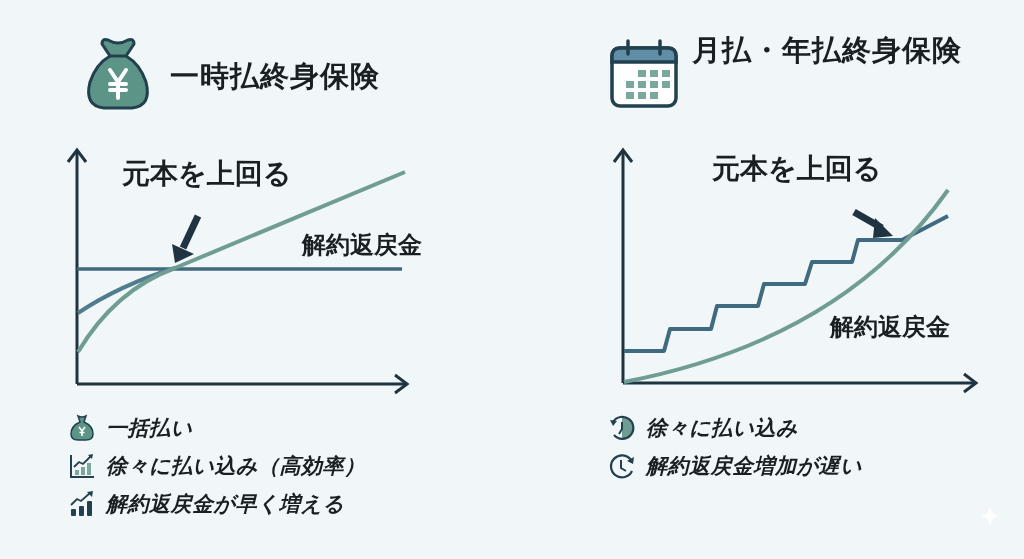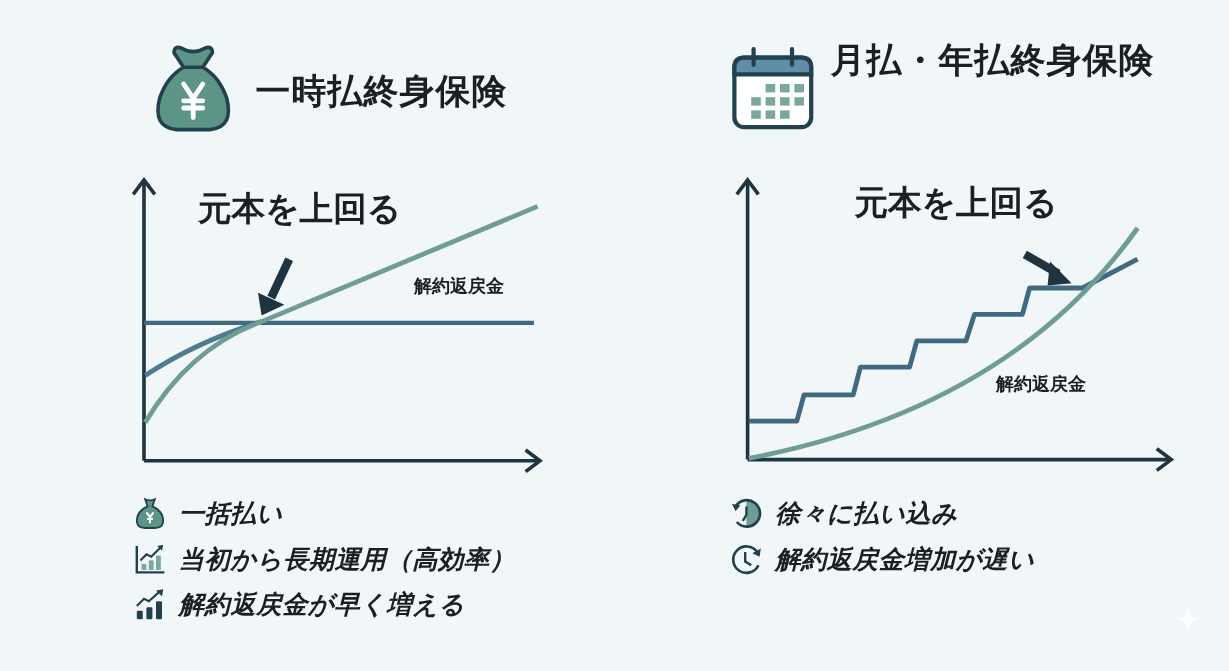--- a/index.html
+++ b/index.html
@@ -4,33 +4,33 @@
 <style>
   html, body { margin: 0; padding: 0; }
   body {
     width: 1024px; height: 559px; overflow: hidden;
     background: #f1f6f8;
     font-family: "DejaVu Sans", "Liberation Sans", sans-serif;
     color: #1a1f23;
     position: relative;
   }
   .panel { position: absolute; top: 0; }
-  .panel-left { left: 0; width: 512px; height: 559px; margin-left: 43px; }
+  .panel-left { left: 0; width: 512px; height: 559px; }
   .panel-right { left: 512px; width: 512px; height: 559px; }
   .title-icon { position: absolute; }
   .title-text {
     position: absolute; font-weight: bold; font-size: 29px;
     letter-spacing: 1px; white-space: nowrap;
   }
   .chart-svg { position: absolute; left: 0; top: 0; }
   .chart-label {
     position: absolute; font-weight: bold; white-space: nowrap;
   }
   .annot { font-size: 28px; }
-  .series-lbl { font-size: 15px; font-family: Liberation Mono, monospace; }
+  .series-lbl { font-size: 24px; font-family: Liberation Mono, monospace; }
   .bullets { position: absolute; }
   .bullet {
     display: flex; align-items: center; height: 38px; font-style: italic;
   }
   .bullet-icon { width: 28px; height: 28px; margin-right: 10px; flex: none; }
   .bullet-text { font-weight: bold; font-size: 21px; white-space: nowrap; letter-spacing: 0.5px; }
   .sparkle { position: absolute; left: 980px; top: 506px; }
 </style>
 </head>
 <body>
@@ -72,21 +72,21 @@
     </div>
     <div class="bullet">
       <svg class="bullet-icon" viewBox="0 0 28 28">
         <path d="M3 3 L3 25 L26 25" stroke="#22404e" stroke-width="2" fill="none"></path>
         <rect x="7" y="18" width="4" height="5" fill="#7aa89c"></rect>
         <rect x="13" y="15" width="4" height="8" fill="#7aa89c"></rect>
         <rect x="19" y="11" width="4" height="12" fill="#7aa89c"></rect>
         <polyline points="6,15 11,10 15,12 23,4" fill="none" stroke="#22404e" stroke-width="1.8"></polyline>
         <polygon points="20,3 25,2 24,7" fill="#22404e"></polygon>
       </svg>
-      <span class="bullet-text">当初から長期運用（高効率）</span>
+      <span class="bullet-text">徐々に払い込み（高効率）</span>
     </div>
     <div class="bullet">
       <svg class="bullet-icon" viewBox="0 0 28 28">
         <rect x="3" y="19" width="5" height="7" rx="1" fill="#22404e"></rect>
         <rect x="11" y="16" width="5" height="10" rx="1" fill="#22404e"></rect>
         <rect x="19" y="11" width="5" height="15" rx="1" fill="#22404e"></rect>
         <polyline points="3,15 9,9 13,11 22,3" fill="none" stroke="#22404e" stroke-width="1.8"></polyline>
         <polygon points="19,2 25,1 24,7" fill="#22404e"></polygon>
       </svg>
       <span class="bullet-text">解約返戻金が早く増える</span>

